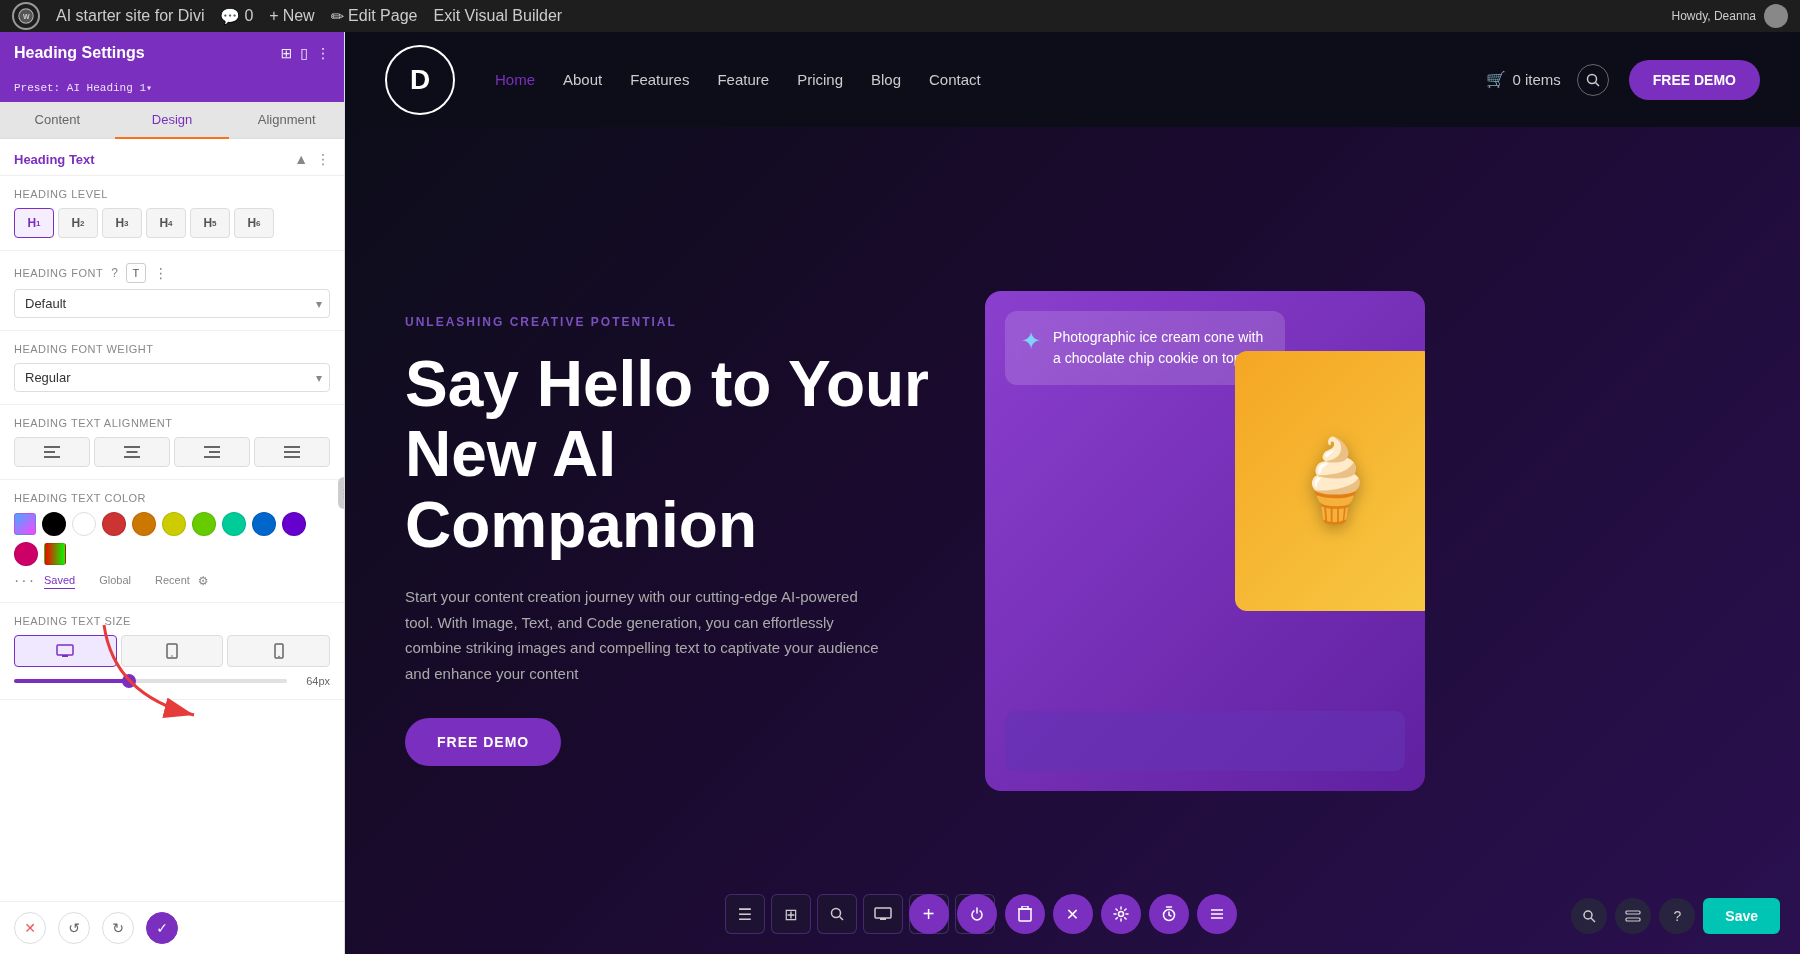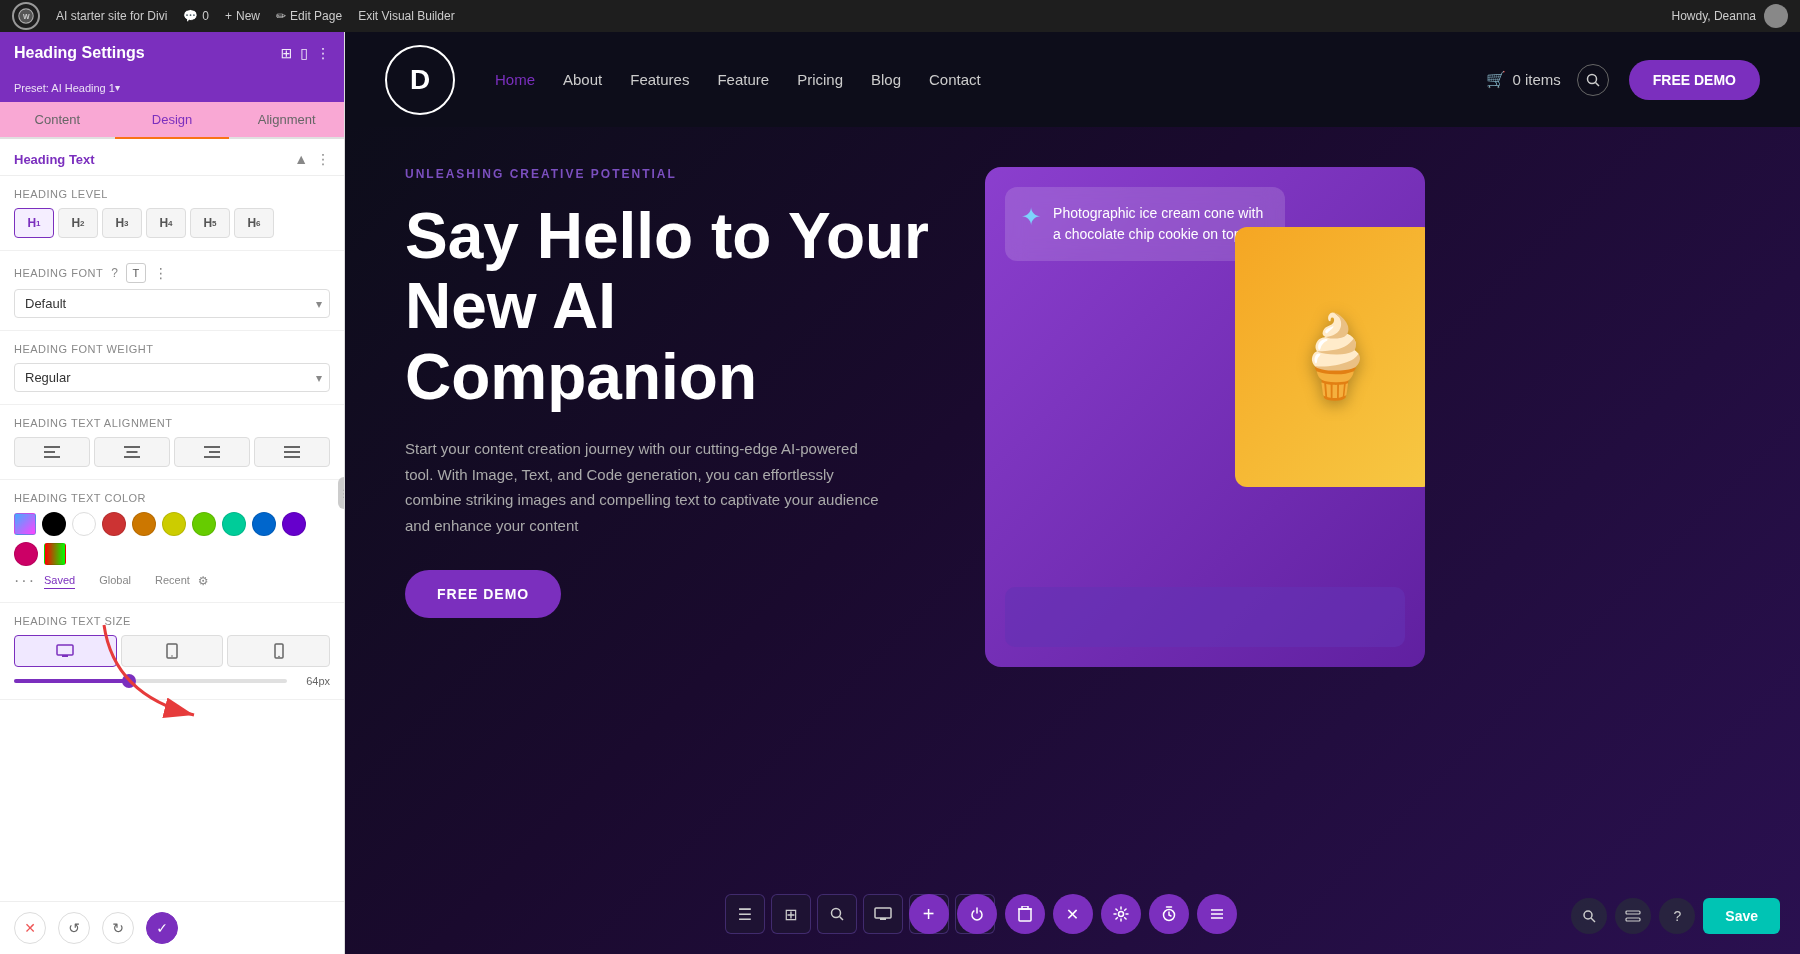--- a/index.html
+++ b/index.html
@@ -18,21 +18,21 @@
     }
     .wp-admin-bar .wp-logo {
       width: 28px; height: 28px;
       border: 2px solid #999;
       border-radius: 50%;
       display: flex; align-items: center; justify-content: center;
       color: #ccc; font-size: 14px; font-weight: bold;
     }
     .wp-admin-bar .bar-item {
       color: #ccc;
-      font-size: 12px;
+      font-size: 16px;
       display: flex; align-items: flex-start; gap: 4px;
       cursor: pointer;
     }
     .wp-admin-bar .howdy {
       margin-left: auto;
       color: #ccc;
       font-size: 12px;
       display: flex; align-items: center; gap: 8px;
     }
     .wp-admin-bar .howdy .avatar {
@@ -76,29 +76,29 @@
     }
     .panel-header-icons {
       display: flex; gap: 8px; align-items: center;
     }
     .panel-header-icons span {
       cursor: pointer; font-size: 14px; opacity: 0.9;
     }
     .preset-label {
       font-size: 11px;
       color: rgba(255,255,255,0.85);
-      display: flex; align-items: flex-start; 
+      display: flex; align-items: flex-start;  font-family: Liberation Mono, monospace;
     }
     .preset-label .dropdown-arrow { font-size: 10px; }
 
     
     .panel-tabs {
       display: flex;
       border-bottom: 2px solid #e0e0e0;
-      background: #f9a8d4;
+      background: #e5e5e5;
     }
     .panel-tab {
       flex: 1;
       text-align: center;
       padding: 10px 0;
       font-size: 13px;
       font-weight: 500;
       cursor: pointer;
       color: #666;
       border-bottom: 2px solid transparent;
@@ -403,21 +403,21 @@
       cursor: pointer;
       margin-left: 20px;
       white-space: nowrap;
     }
 
     
     .hero-section {
       flex: 1;
       background: linear-gradient(135deg, #0d0d1a 0%, #1a0a2e 40%, #2a1050 100%);
       display: flex;
-      align-items: flex-start;
+      align-items: center;
       padding: 40px 60px;
       position: relative;
       overflow: hidden;
     }
 
     .hero-content {
       flex: 1;
       max-width: 580px;
       z-index: 2;
     }

